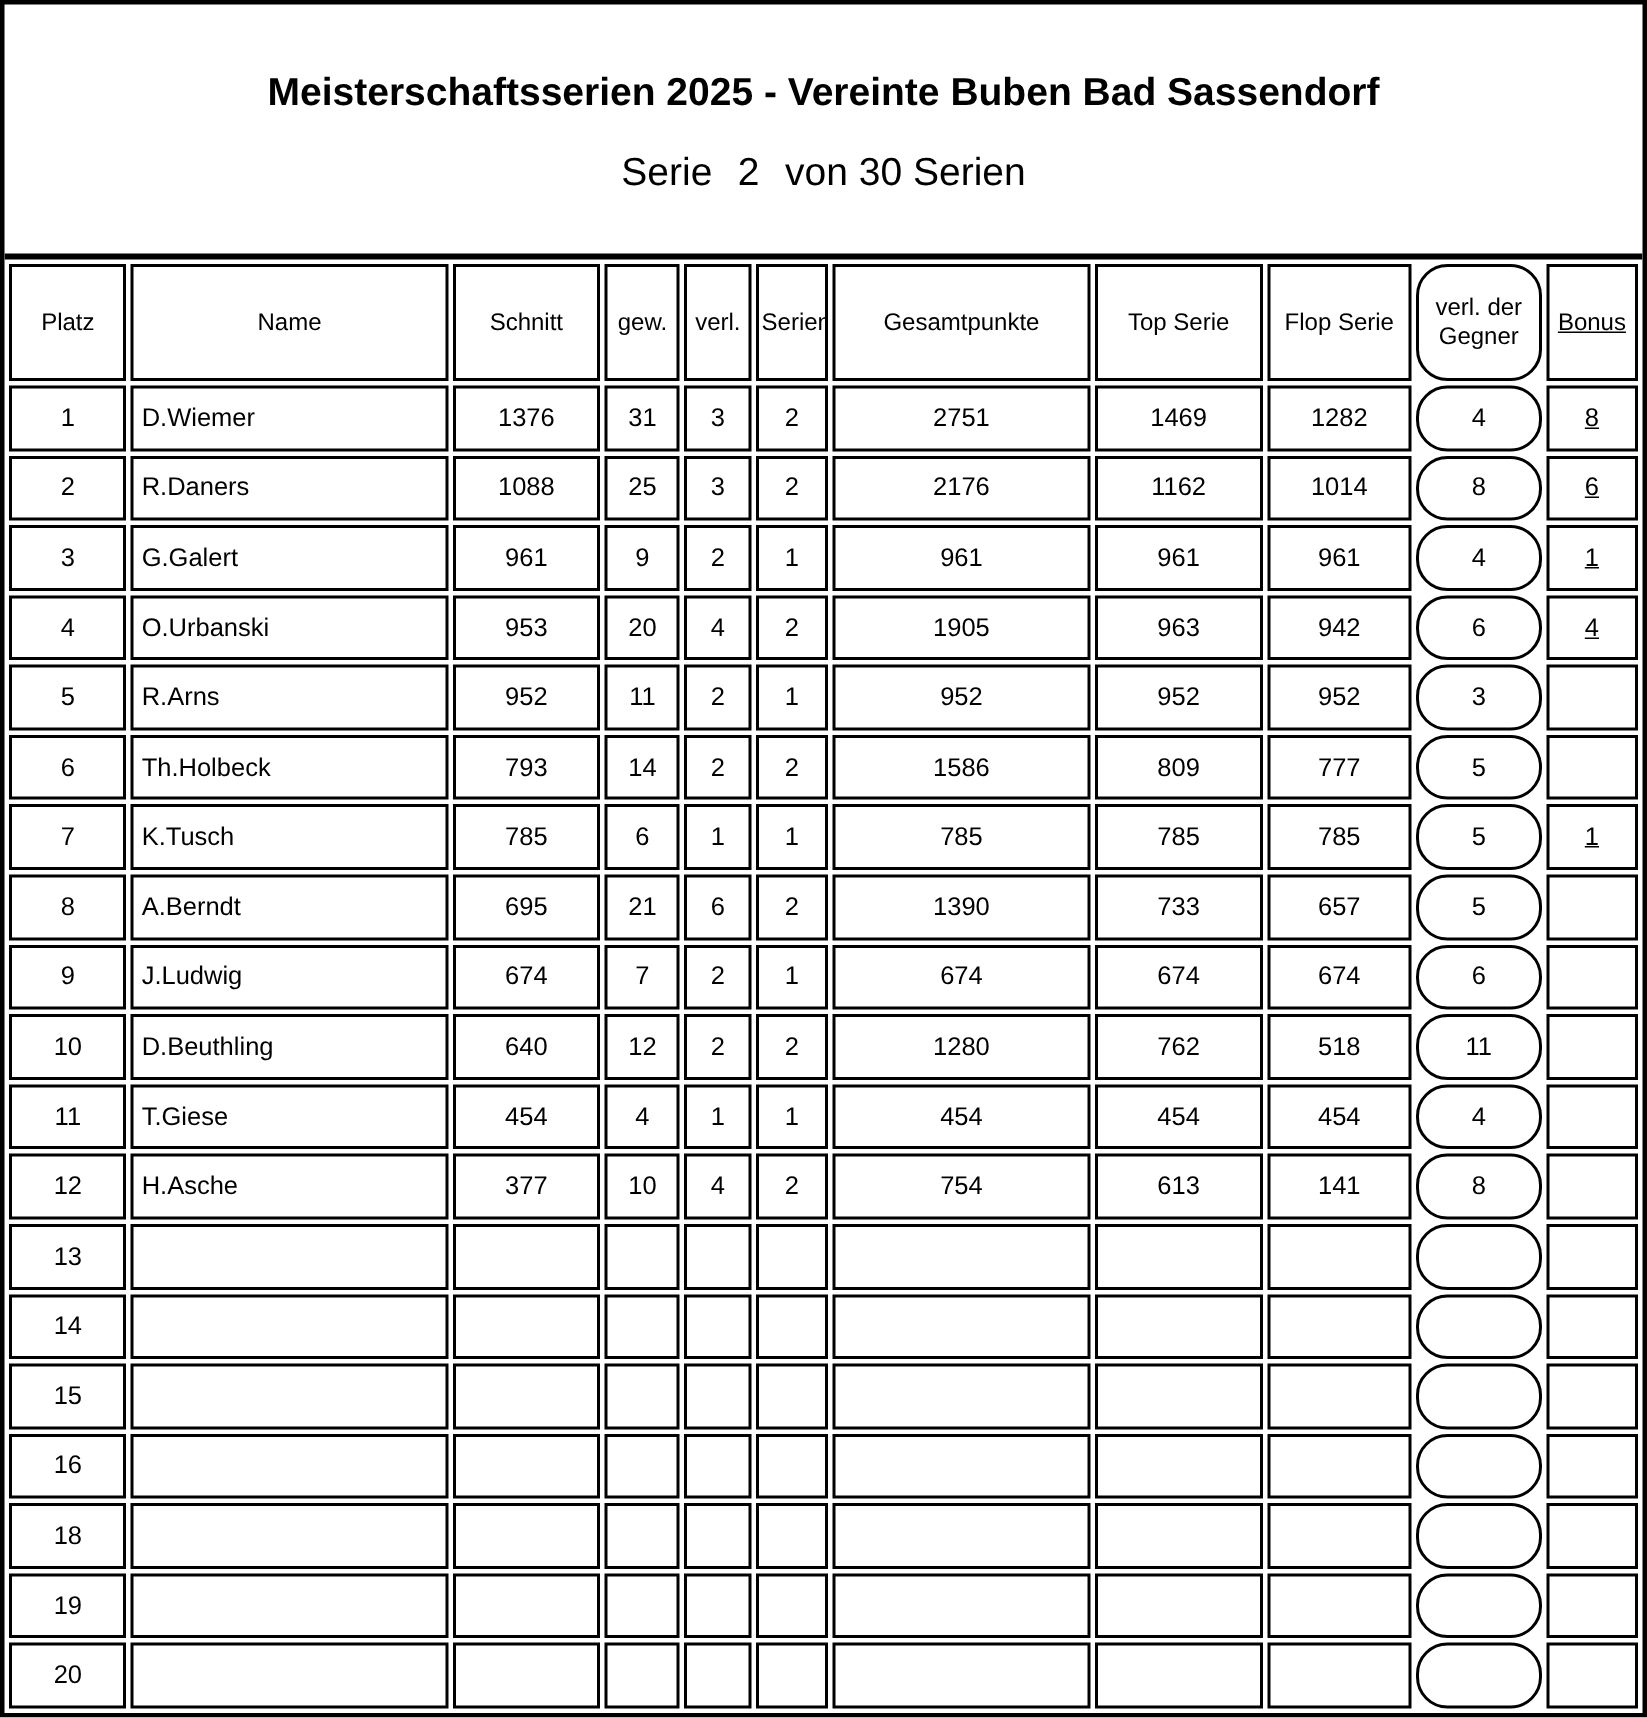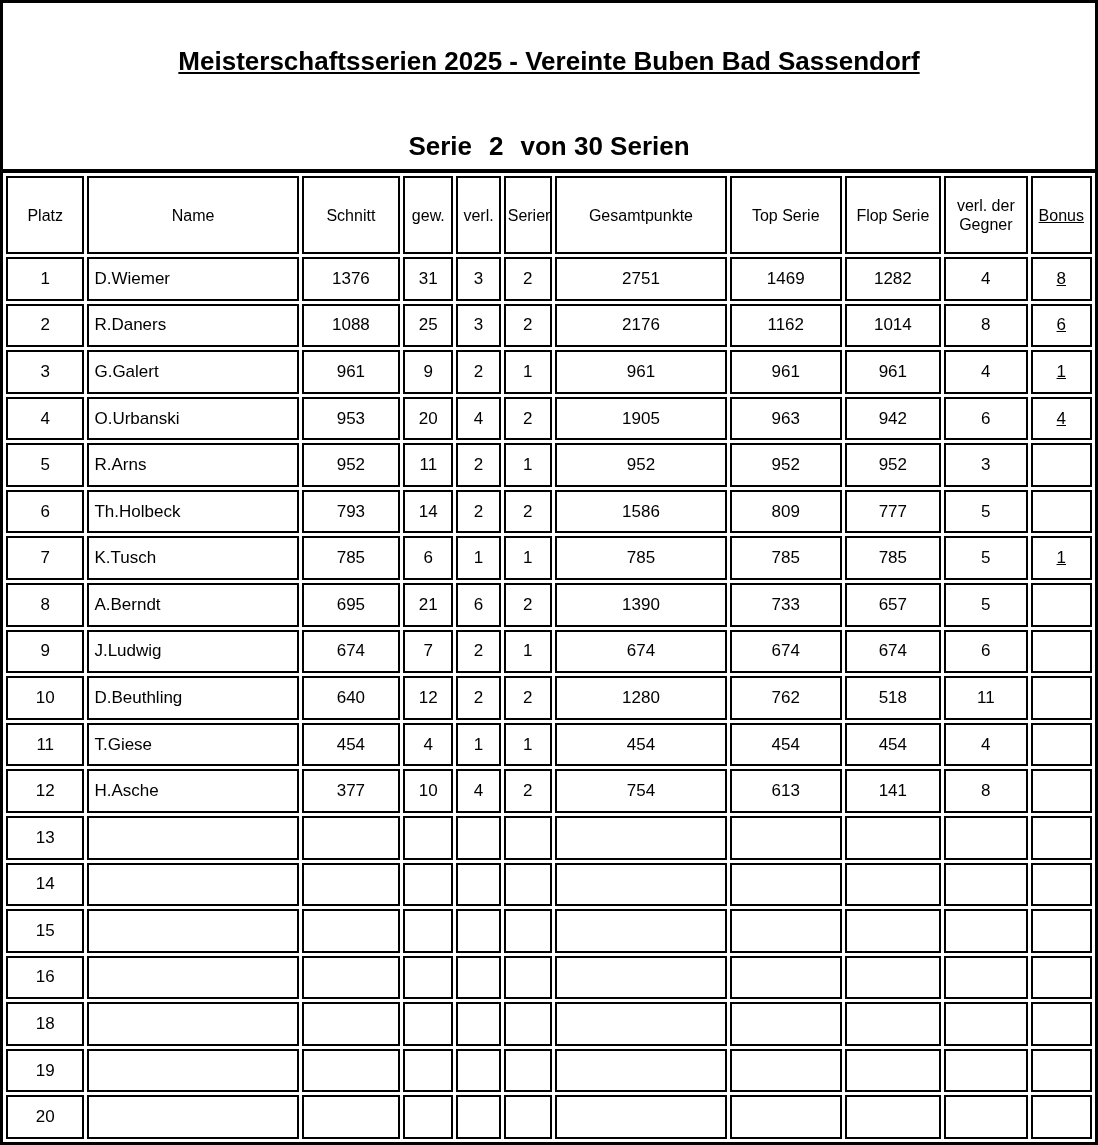--- a/index.html
+++ b/index.html
@@ -23,27 +23,26 @@
     height: 170px;
     border-bottom: 4px solid #000000;
     text-align: center;
   }
   .main-title {
     padding-top: 40px;
     font-size: 26px;
     line-height: 36px;
     font-weight: bold;
     letter-spacing: 0px;
-    text-decoration: underline;
   }
   .subtitle {
-    margin-top: 52px;
+    margin-top: 20px;
     font-size: 26px;
     line-height: 30px;
-    font-weight: bold;
+    font-weight: normal;
     display: flex;
     justify-content: center;
     align-items: baseline;
   }
   .subtitle .gap-l { margin: 0 17px; }
   
   table.standings {
     box-sizing: border-box;
     width: 1092px;
     height: calc(100% - 170px);
@@ -81,21 +80,21 @@
   
   .c0  { width: 78px;  }   
   .c1  { width: 210px; }   
   .c2  { width: 98px;  }   
   .c3  { width: 50px;  }   
   .c4  { width: 44px;  }   
   .c5  { width: 48px;  }   
   .c6  { width: 171px; }   
   .c7  { width: 111px;  }   
   .c8  { width: 96px;  }   
-  .c9  { width: 83px;  }   
+  .c9  { width: 83px; border-radius: 21px;  }   
   .c10 { width: 61px; text-decoration: underline;  }   
 </style>
 </head>
 <body>
 
 <div class="page">
 
   <div class="title-area">
     <div class="main-title">Meisterschaftsserien 2025 - Vereinte Buben Bad Sassendorf</div>
     <div class="subtitle">

